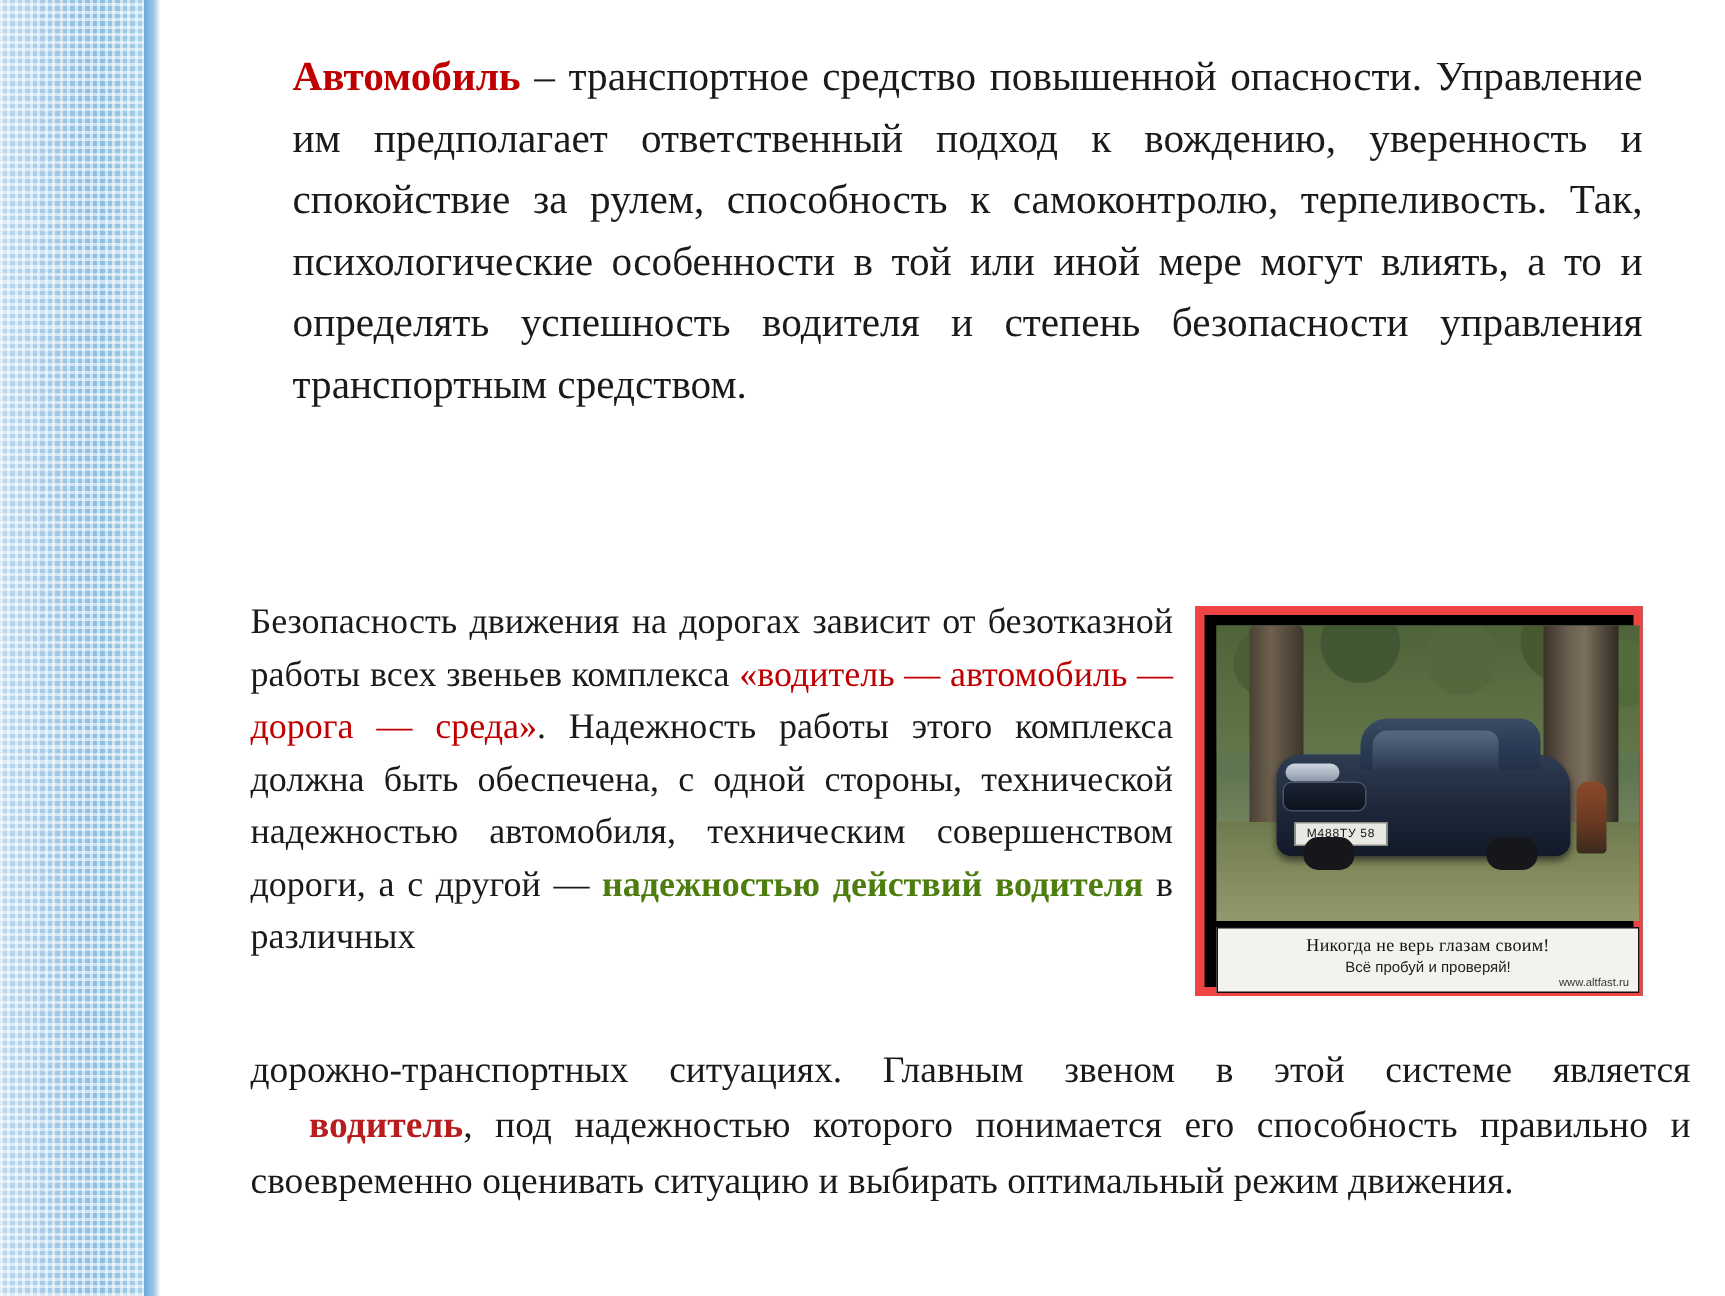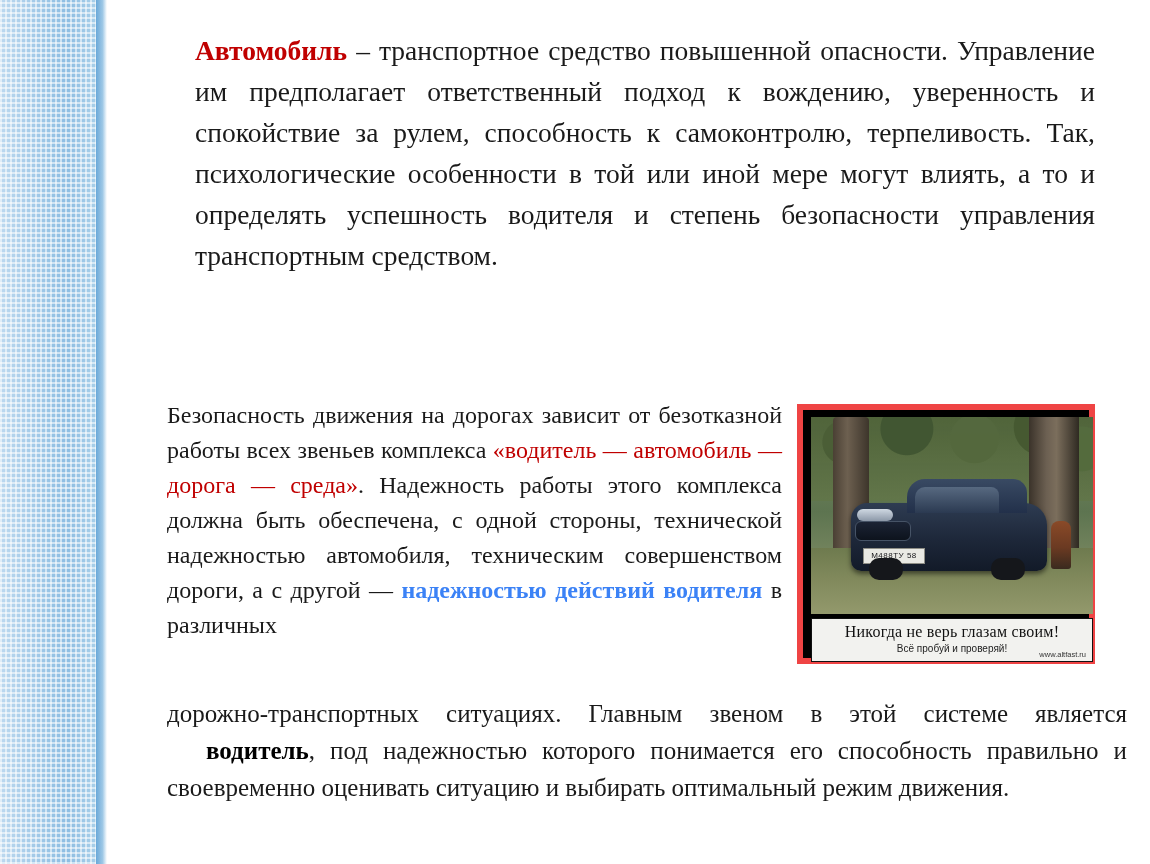--- a/index.html
+++ b/index.html
@@ -82,34 +82,34 @@
     left: 60px;
     top: 398px;
     width: 615px;
     font-size: 24px;
     line-height: 35px;
   }
   #middle-text .red {
     color: #c00000;
   }
   #middle-text .red-bold {
-    color: #3b82f6;
+    color: #4d7c0f;
     font-weight: bold;
   }
 
   
   #bottom-text {
     left: 60px;
     top: 695px;
     width: 960px;
     font-size: 25px;
     line-height: 37px;
   }
   #bottom-text .red-bold {
-    color: #000000;
+    color: #b91c1c;
     font-weight: bold;
     margin-left: 39px;
   }
 
   
   .photo-frame {
     position: absolute;
     left: 690px;
     top: 392px;
     width: 298px;
@@ -232,21 +232,21 @@
     top: 208px;
     width: 282px;
     height: 44px;
     background: #f2f2ef;
     border: 1px solid #111;
     box-sizing: border-box;
     text-align: center;
   }
   .caption-main {
     font-family: "Liberation Serif", serif;
-    font-size: 16px;
+    font-size: 12px;
     color: #111;
     margin-top: 4px;
     letter-spacing: .2px;
   }
   .caption-sub {
     font-family: "Liberation Sans", sans-serif;
     font-size: 10px;
     color: #222;
     margin-top: 2px;
   }

